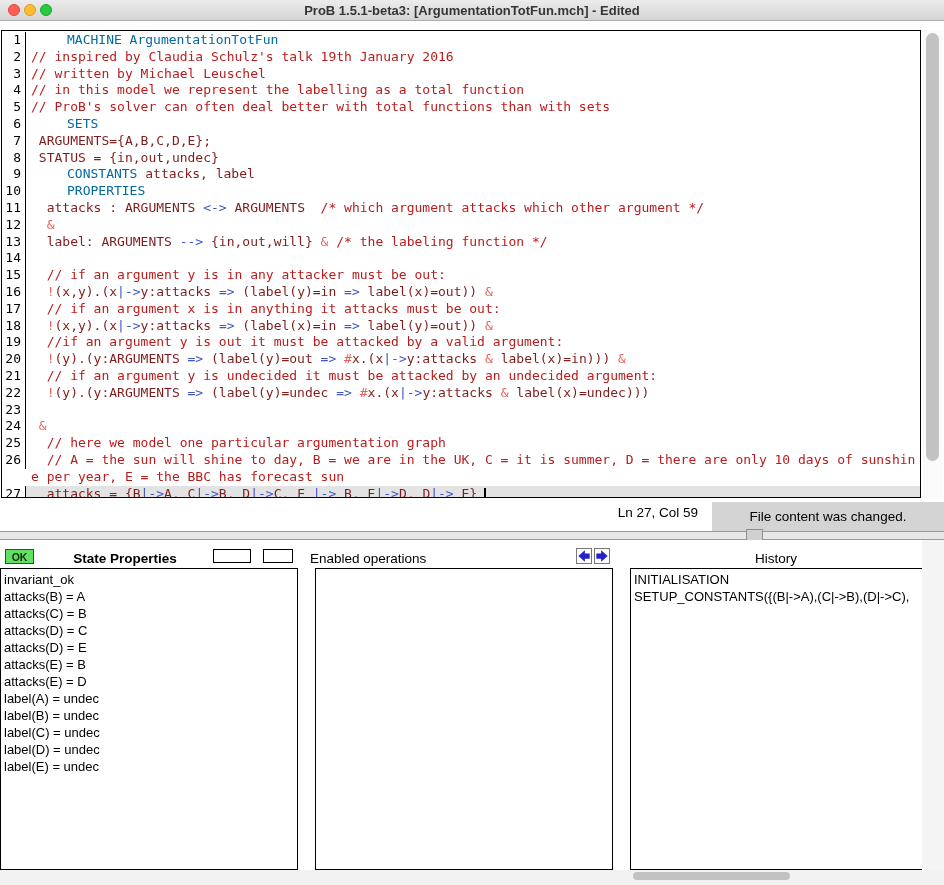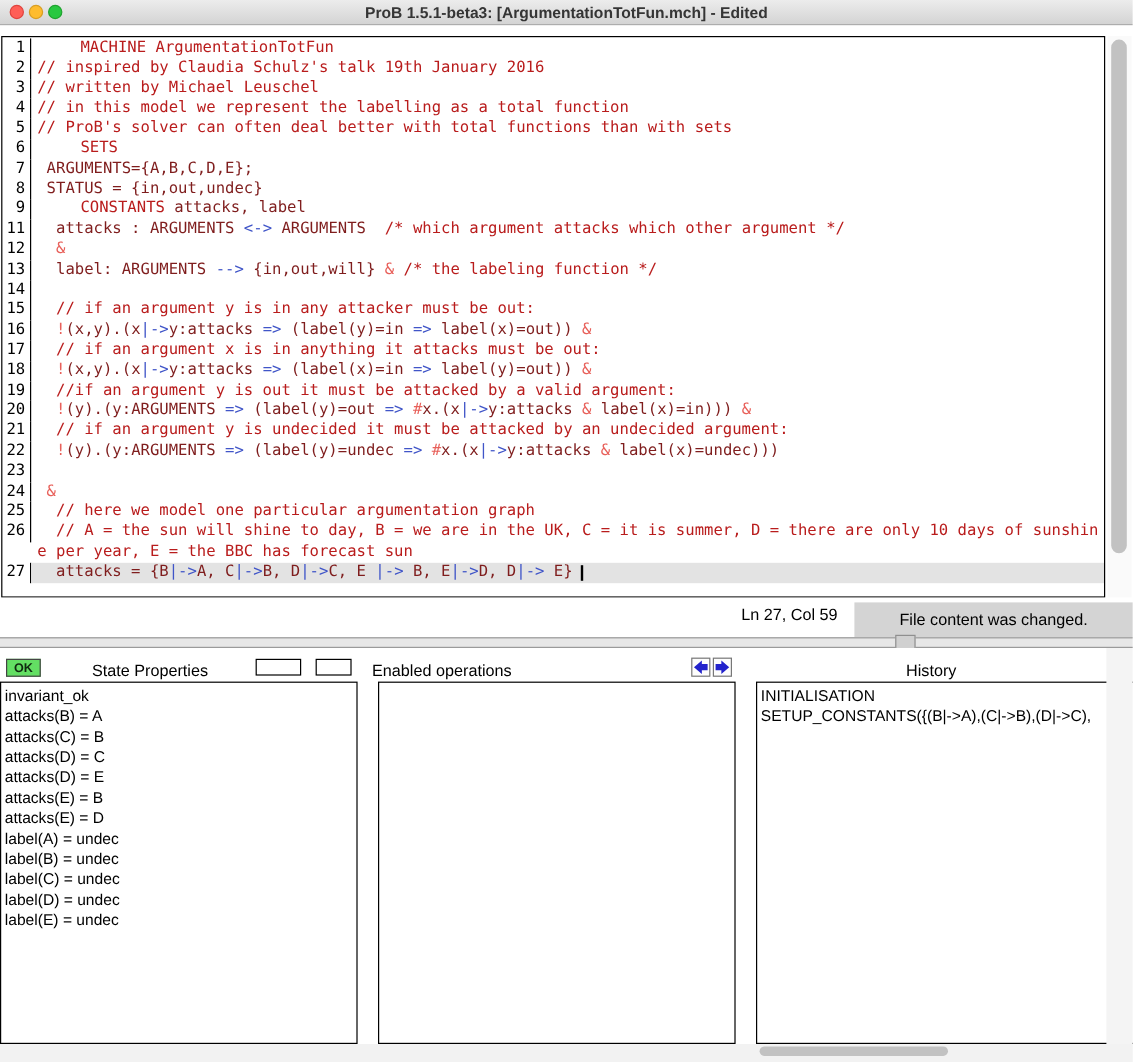--- a/index.html
+++ b/index.html
@@ -19,21 +19,21 @@
   
   .editor-frame { position:absolute; left:1px; top:30px; width:920px; height:468px;
     border:1.5px solid #000; background:#fff; overflow:hidden; }
   .editor-lines { position:absolute; left:0; top:1px; width:100%;
     font-family:"DejaVu Sans Mono", monospace; font-size:13px; line-height:16.8px; }
   .line { display:flex; align-items:flex-start; }
   .ln { flex:0 0 24px; width:24px; height:16.8px; padding-right:4px; text-align:right;
     border-right:1.5px solid #000; color:#000; }
   .code { flex:1; min-width:0; padding-left:5px; white-space:pre-wrap; word-break:break-all; color:#000; }
   .line.current .code { background:#e3e3e3; }
-  .c-kw  { color:#b91c1c;padding-left:36px; }
+  .c-kw  { color:#0369a1;padding-left:36px; }
   .c-cm  { color:#b91c1c; }
   .c-sym { color:#e8605a; }
   .c-op  { color:#4055c8; }
   .c-pl  { color:#7f1d1d; }
   .caret { display:inline-block; width:2px; height:13px; background:#000;
     margin-left:7px; vertical-align:text-bottom; }
 
   
   .v-scroll-track { position:absolute; left:923px; top:30px; width:20px; height:468px; background:#fafafa; }
   .v-scroll-thumb { position:absolute; left:926px; top:33px; width:13px; height:428px;
@@ -51,21 +51,21 @@
     background:#e7e7e7; border-top:1.5px solid #9a9a9a; border-bottom:1.5px solid #9a9a9a; }
   .sash-grip { position:absolute; left:746px; top:529px; width:17px; height:12px;
     background:#d0d0d0; border:1px solid #8f8f8f; }
 
   
   .headers { position:absolute; left:0; top:540px; width:944px; height:28px; background:#fff; }
   .ok-btn { position:absolute; left:5px; top:9px; width:29px; height:15px;
     background:#63df63; border:1.5px solid #444; font-size:10.5px; font-weight:bold;
     color:#102a10; display:flex; align-items:center; justify-content:center; }
   .hdr-label { position:absolute; top:11px; font-size:13.5px; color:#000; }
-  .lbl-sp { left:40px; width:170px; text-align:center; }
+  .lbl-sp { left:40px; width:170px; text-align:center;font-weight:bold; }
   .lbl-eo { left:310px; }
   .lbl-hist { left:630px; width:292px; text-align:center; }
   .blank-btn { position:absolute; top:9px; height:14px; background:#fff; border:1.5px solid #000; }
   .blank-1 { left:213px; width:38px; }
   .blank-2 { left:263px; width:30px; }
   .arrow-btn { position:absolute; top:8px; width:16px; height:16px; background:#fdfdfd;
     border:1px solid #777; display:flex; align-items:center; justify-content:center; }
   .arrow-back { left:576px; }
   .arrow-fwd { left:594px; }
 
@@ -125,20 +125,24 @@
         <span class="ln">7</span>
         <span class="code"><span class="c-pl"> ARGUMENTS={A,B,C,D,E};</span></span>
       </div>
       <div class="line">
         <span class="ln">8</span>
         <span class="code"><span class="c-pl"> STATUS = {in,out,undec}</span></span>
       </div>
       <div class="line">
         <span class="ln">9</span>
         <span class="code"><span class="c-kw">CONSTANTS</span><span class="c-pl"> attacks, label</span></span>
+      </div>
+      <div class="line">
+        <span class="ln">10</span>
+        <span class="code"><span class="c-kw">PROPERTIES</span></span>
       </div>
       <div class="line">
         <span class="ln">11</span>
         <span class="code"><span class="c-pl">  attacks : ARGUMENTS </span><span class="c-op">&lt;-&gt;</span><span class="c-pl"> ARGUMENTS  </span><span class="c-cm">/* which argument attacks which other argument */</span></span>
       </div>
       <div class="line">
         <span class="ln">12</span>
         <span class="code"><span class="c-pl">  </span><span class="c-sym">&amp;</span></span>
       </div>
       <div class="line">

